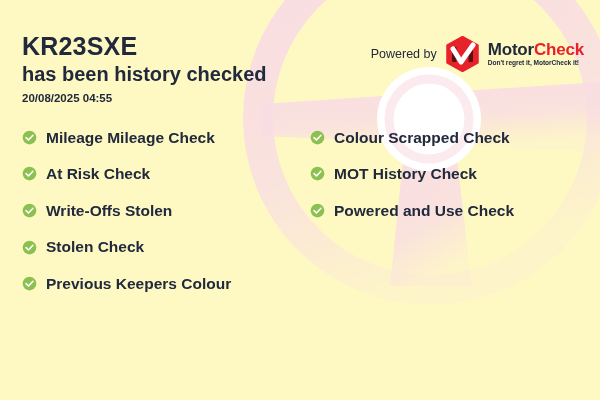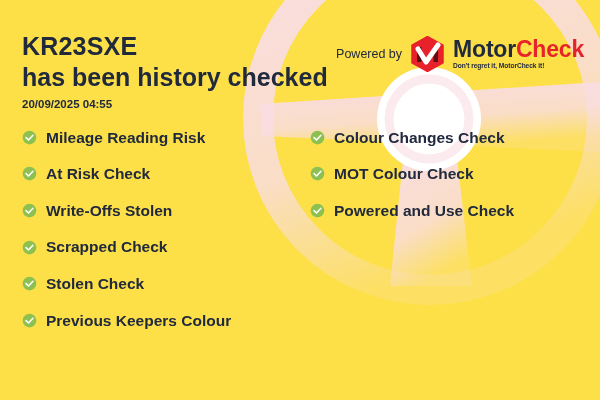--- a/index.html
+++ b/index.html
@@ -11,21 +11,21 @@
     height: 400px;
     background: #ffffff;
     font-family: "Liberation Sans", sans-serif;
     overflow: hidden;
   }
 
   #card {
     position: relative;
     width: 600px;
     height: 400px;
-    background: #fde047;
+    background: #fef9c3;
     overflow: hidden;
   }
 
   
   #watermark {
     position: absolute;
     left: 0;
     top: 0;
     width: 600px;
     height: 400px;
@@ -42,21 +42,21 @@
   }
   #plate {
     font-size: 25px;
     font-weight: bold;
     color: #21293c;
     letter-spacing: 0.2px;
     line-height: 1.12;
     white-space: nowrap;
   }
   #subhead {
-    font-size: 25px;
+    font-size: 20px;
     font-weight: bold;
     color: #21293c;
     line-height: 1.2;
     margin-top: 2px;
     white-space: nowrap;
   }
   #timestamp {
     font-size: 11.5px;
     font-weight: bold;
     color: #21293c;
@@ -85,21 +85,21 @@
     height: 36px;
     flex: 0 0 auto;
   }
   #logo-text {
     display: flex;
     flex-direction: column;
     justify-content: center;
     line-height: 1;
   }
   #wordmark {
-    font-size: 23px;
+    font-size: 17px;
     font-weight: bold;
     letter-spacing: -0.2px;
     white-space: nowrap;
   }
   #wordmark .wm-motor { color: #21293c; }
   #wordmark .wm-check { color: #e8222a; }
   #tagline {
     font-size: 6.6px;
     font-weight: bold;
     color: #21293c;
@@ -174,21 +174,21 @@
 
       <circle cx="429" cy="119" r="52" fill="#ffffff"></circle>
       <circle cx="429" cy="119" r="40" fill="none" stroke="#fbeaee" stroke-width="9"></circle>
       <circle cx="429" cy="119" r="33" fill="#ffffff"></circle>
     </g>
   </svg>
 
   <div id="header-left">
     <div id="plate">KR23SXE</div>
     <div id="subhead">has been history checked</div>
-    <div id="timestamp">20/09/2025 04:55</div>
+    <div id="timestamp">20/08/2025 04:55</div>
   </div>
 
   <div id="powered-wrap">
     <span id="powered-label">Powered by</span>
 
     <svg id="logo-mark" viewBox="0 0 66 72" xmlns="http://www.w3.org/2000/svg" aria-hidden="true">
       <path d="M33 1 L64 18.5 L64 53.5 L33 71 L2 53.5 L2 18.5 Z" fill="#e8222a" stroke="#e8222a" stroke-width="3" stroke-linejoin="round"></path>
       <rect x="12" y="22" width="9" height="30" rx="1.5" fill="#5a1013"></rect>
       <rect x="45" y="22" width="9" height="30" rx="1.5" fill="#5a1013"></rect>
       <path d="M14 26 L30 52 L54 18" fill="none" stroke="#ffffff" stroke-width="10" stroke-linecap="round" stroke-linejoin="round"></path>
@@ -199,73 +199,66 @@
       <span id="tagline">Don't regret it, MotorCheck it!</span>
     </span>
   </div>
 
   <div id="col-left" class="check-col">
     <div class="check-row">
       <svg class="check-icon" viewBox="0 0 24 24" xmlns="http://www.w3.org/2000/svg">
           <circle cx="12" cy="12" r="11" fill="#8cc152"></circle>
           <path d="M6.5 12.3 L10.3 16 L17.5 8.4" fill="none" stroke="#ffffff" stroke-width="2.6" stroke-linecap="round" stroke-linejoin="round"></path>
         </svg>
-      <span class="check-label">Mileage Reading Risk</span>
+      <span class="check-label">Mileage Mileage Check</span>
     </div>
     <div class="check-row">
       <svg class="check-icon" viewBox="0 0 24 24" xmlns="http://www.w3.org/2000/svg">
           <circle cx="12" cy="12" r="11" fill="#8cc152"></circle>
           <path d="M6.5 12.3 L10.3 16 L17.5 8.4" fill="none" stroke="#ffffff" stroke-width="2.6" stroke-linecap="round" stroke-linejoin="round"></path>
         </svg>
       <span class="check-label">At Risk Check</span>
     </div>
     <div class="check-row">
       <svg class="check-icon" viewBox="0 0 24 24" xmlns="http://www.w3.org/2000/svg">
           <circle cx="12" cy="12" r="11" fill="#8cc152"></circle>
           <path d="M6.5 12.3 L10.3 16 L17.5 8.4" fill="none" stroke="#ffffff" stroke-width="2.6" stroke-linecap="round" stroke-linejoin="round"></path>
         </svg>
       <span class="check-label">Write-Offs Stolen</span>
     </div>
     <div class="check-row">
       <svg class="check-icon" viewBox="0 0 24 24" xmlns="http://www.w3.org/2000/svg">
           <circle cx="12" cy="12" r="11" fill="#8cc152"></circle>
           <path d="M6.5 12.3 L10.3 16 L17.5 8.4" fill="none" stroke="#ffffff" stroke-width="2.6" stroke-linecap="round" stroke-linejoin="round"></path>
         </svg>
-      <span class="check-label">Scrapped Check</span>
-    </div>
-    <div class="check-row">
-      <svg class="check-icon" viewBox="0 0 24 24" xmlns="http://www.w3.org/2000/svg">
-          <circle cx="12" cy="12" r="11" fill="#8cc152"></circle>
-          <path d="M6.5 12.3 L10.3 16 L17.5 8.4" fill="none" stroke="#ffffff" stroke-width="2.6" stroke-linecap="round" stroke-linejoin="round"></path>
-        </svg>
       <span class="check-label">Stolen Check</span>
     </div>
     <div class="check-row">
       <svg class="check-icon" viewBox="0 0 24 24" xmlns="http://www.w3.org/2000/svg">
           <circle cx="12" cy="12" r="11" fill="#8cc152"></circle>
           <path d="M6.5 12.3 L10.3 16 L17.5 8.4" fill="none" stroke="#ffffff" stroke-width="2.6" stroke-linecap="round" stroke-linejoin="round"></path>
         </svg>
       <span class="check-label">Previous Keepers Colour</span>
     </div>
   </div>
 
   <div id="col-right" class="check-col">
     <div class="check-row">
       <svg class="check-icon" viewBox="0 0 24 24" xmlns="http://www.w3.org/2000/svg">
           <circle cx="12" cy="12" r="11" fill="#8cc152"></circle>
           <path d="M6.5 12.3 L10.3 16 L17.5 8.4" fill="none" stroke="#ffffff" stroke-width="2.6" stroke-linecap="round" stroke-linejoin="round"></path>
         </svg>
-      <span class="check-label">Colour Changes Check</span>
-    </div>
-    <div class="check-row">
-      <svg class="check-icon" viewBox="0 0 24 24" xmlns="http://www.w3.org/2000/svg">
-          <circle cx="12" cy="12" r="11" fill="#8cc152"></circle>
-          <path d="M6.5 12.3 L10.3 16 L17.5 8.4" fill="none" stroke="#ffffff" stroke-width="2.6" stroke-linecap="round" stroke-linejoin="round"></path>
-        </svg>
-      <span class="check-label">MOT Colour Check</span>
+      <span class="check-label">Colour Scrapped Check</span>
+    </div>
+    <div class="check-row">
+      <svg class="check-icon" viewBox="0 0 24 24" xmlns="http://www.w3.org/2000/svg">
+          <circle cx="12" cy="12" r="11" fill="#8cc152"></circle>
+          <path d="M6.5 12.3 L10.3 16 L17.5 8.4" fill="none" stroke="#ffffff" stroke-width="2.6" stroke-linecap="round" stroke-linejoin="round"></path>
+        </svg>
+      <span class="check-label">MOT History Check</span>
     </div>
     <div class="check-row">
       <svg class="check-icon" viewBox="0 0 24 24" xmlns="http://www.w3.org/2000/svg">
           <circle cx="12" cy="12" r="11" fill="#8cc152"></circle>
           <path d="M6.5 12.3 L10.3 16 L17.5 8.4" fill="none" stroke="#ffffff" stroke-width="2.6" stroke-linecap="round" stroke-linejoin="round"></path>
         </svg>
       <span class="check-label">Powered and Use Check</span>
     </div>
   </div>
 

